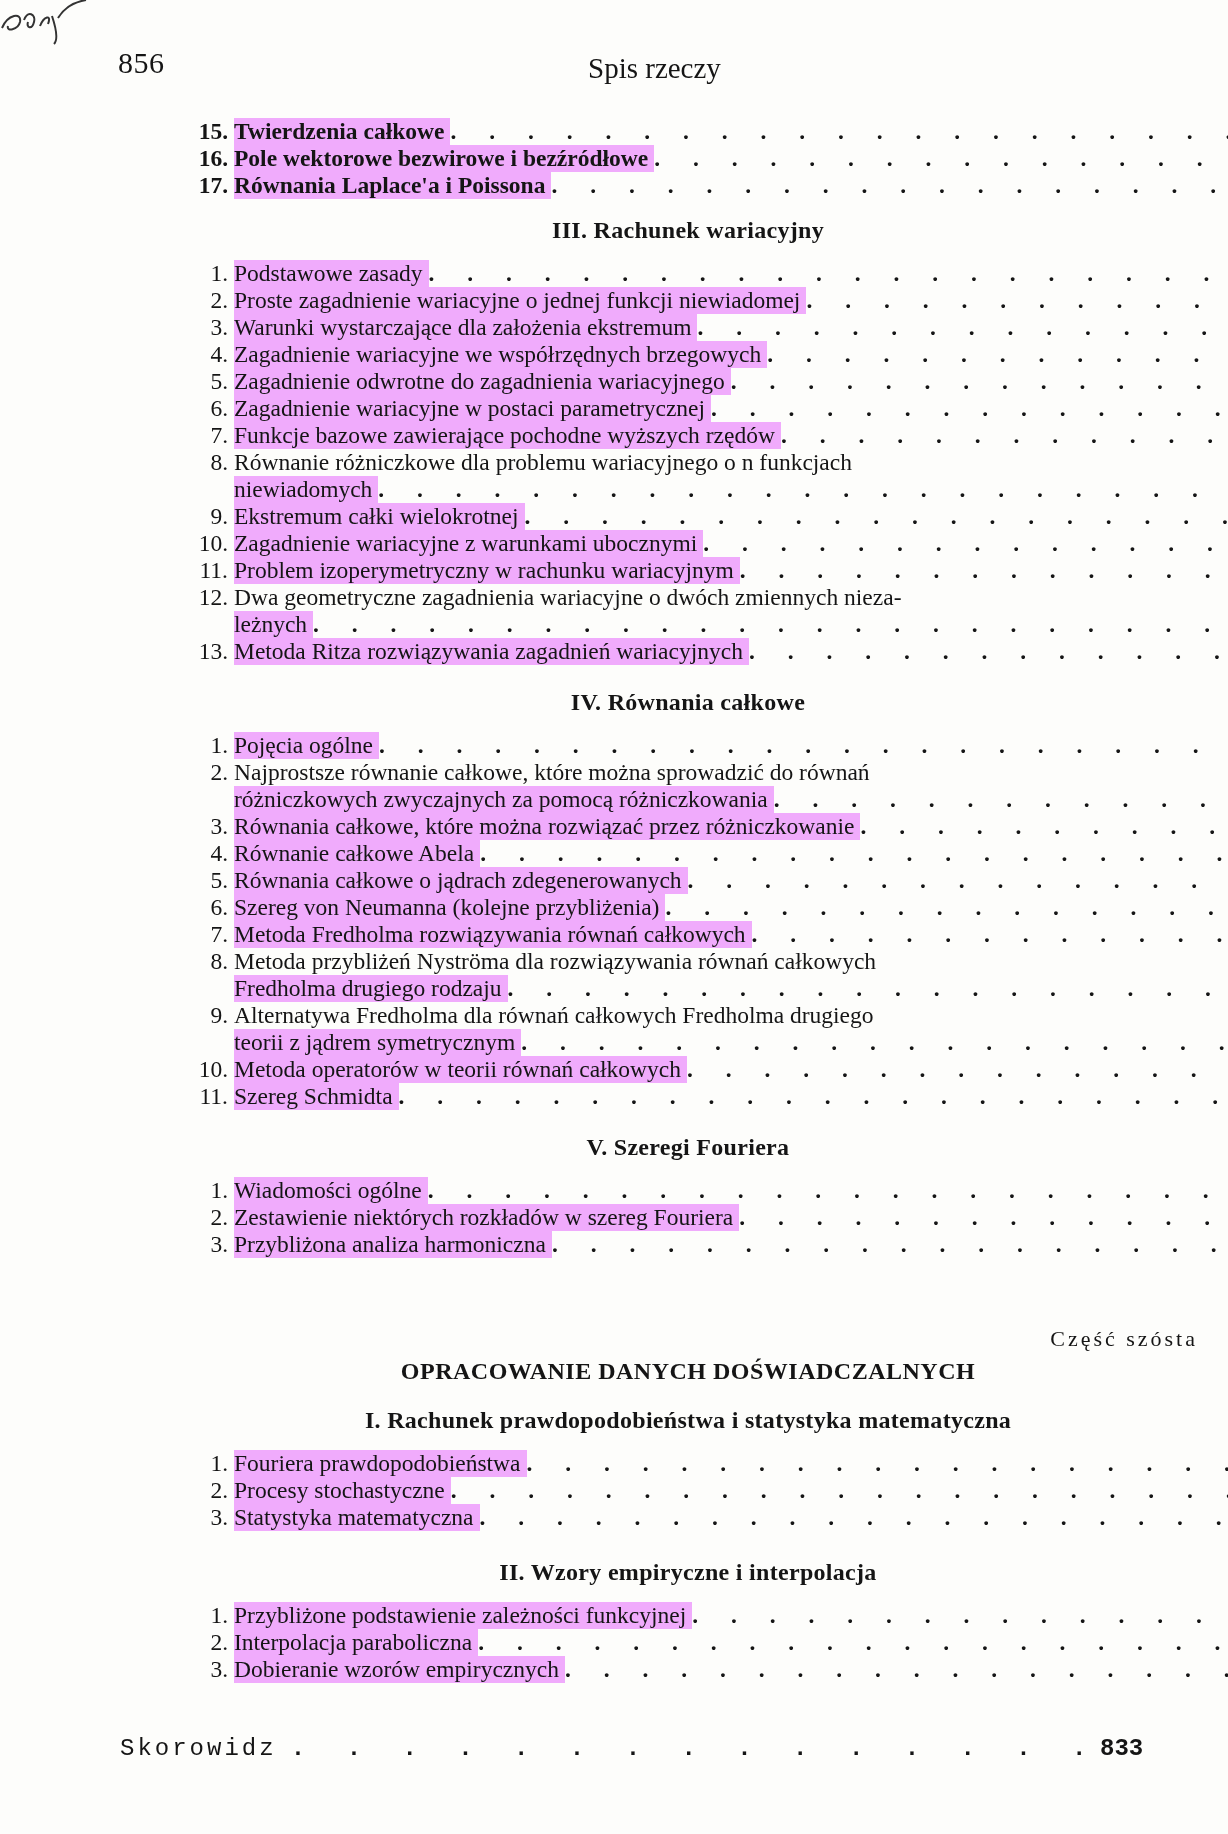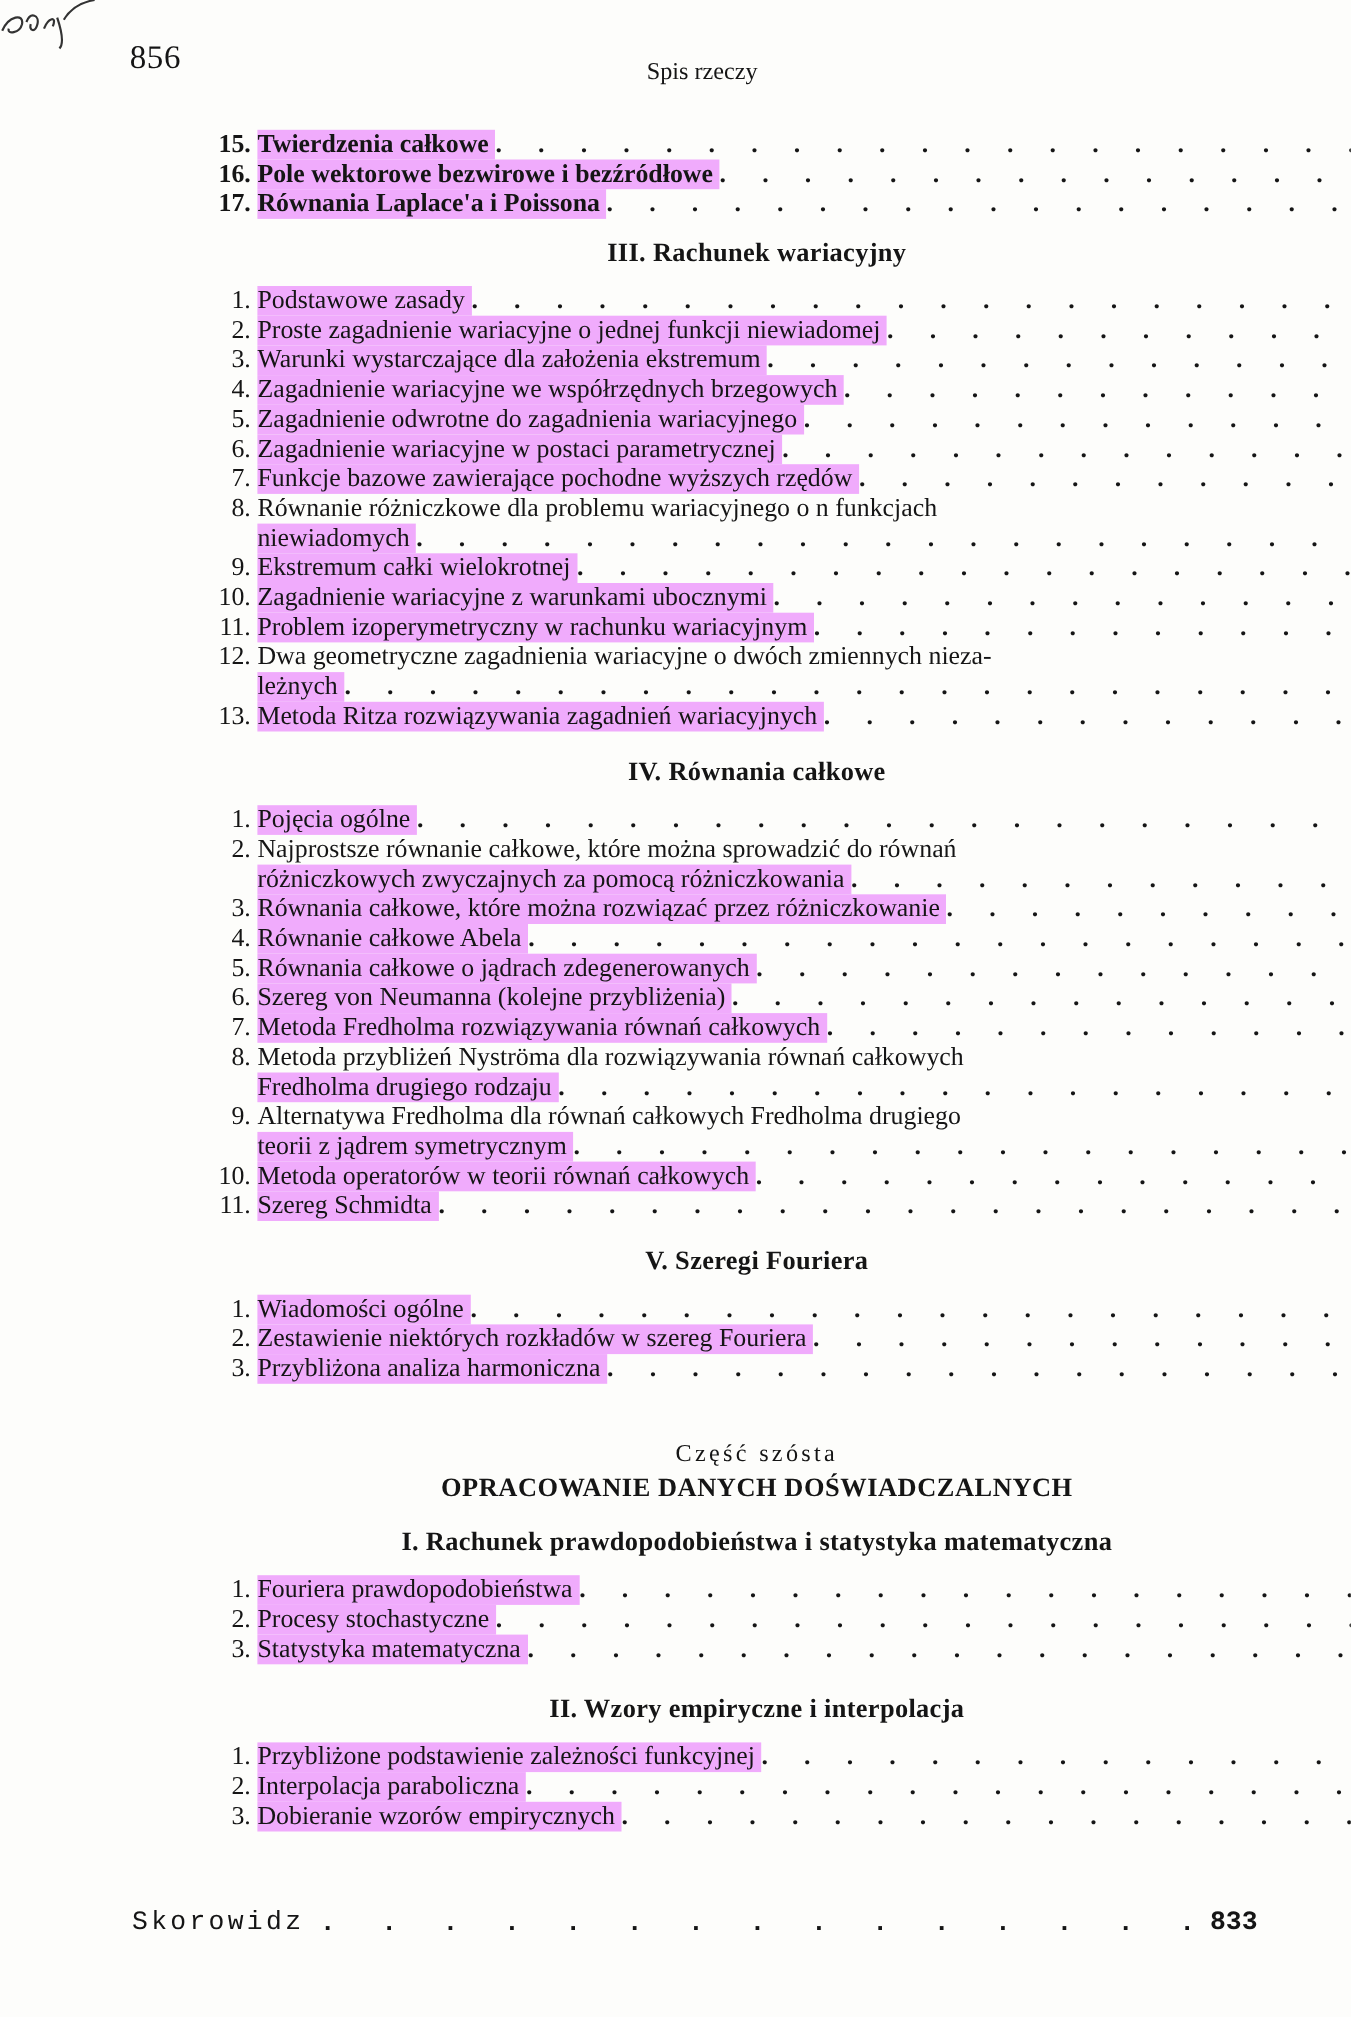--- a/index.html
+++ b/index.html
@@ -1,33 +1,33 @@
 <!DOCTYPE html>
 <html><head>
 <meta charset="utf-8">
 <style>
   html, body { margin:0; padding:0; }
   body {
     width:1228px; height:1834px; background:#fdfdfb; position:relative; overflow:hidden;
     font-family:"Liberation Serif","DejaVu Serif",serif; color:#151515;
   }
   .scribble { position:absolute; left:0; top:0; }
-  .page-num { position:absolute; left:118px; top:36px; font-size:30px; letter-spacing:0.5px; }
-  .running-head { position:absolute; left:588px; top:52px; font-size:22px; }
+  .page-num { position:absolute; left:118px; top:46px; font-size:30px; letter-spacing:0.5px; }
+  .running-head { position:absolute; left:588px; top:52px; font-size:29px; }
   .toc { position:absolute; left:178px; top:118px; width:1020px; }
   .entry { position:relative; font-size:23.5px; line-height:27px; display:flex; }
   .entry .num { width:50px; text-align:right; padding-right:6px; flex:none; }
   .entry .body { flex:1; position:relative; padding-right:110px; }
   .entry .title-line { display:flex; }
   .entry .title-text { white-space:nowrap; background:#f0abfc; padding-right:6px; z-index:1; }
   .entry .dots { flex:1; overflow:hidden; white-space:nowrap; letter-spacing:13.5px; font-weight:bold; text-align:right; direction:rtl; }
   .entry.wrap .first { display:block; white-space:nowrap; }
   .bold .title-text, .bold .num { font-weight:bold; }
   .sec-head { text-align:center; font-weight:bold; font-size:24px; margin:18px 0 16px 0; letter-spacing:0.3px; }
-  .part-label { text-align:center; font-size:22px; letter-spacing:3px; margin-top:50px; }
+  .part-label { text-align:right; font-size:22px; letter-spacing:3px; margin-top:68px; }
   .part-title { text-align:center; font-weight:bold; font-size:24px; margin:6px 0 22px 0; letter-spacing:0.5px; }
   .skor { position:absolute; left:120px; top:1735px; width:1078px; font-size:24px; display:flex;font-family:Liberation Mono, monospace; }
   .skor .lbl { letter-spacing:3px; padding-right:8px; }
   .skor .dots { flex:1; overflow:hidden; white-space:nowrap; letter-spacing:13.5px; font-weight:bold; direction:rtl; text-align:right; }
   .skor .pg { width:90px; font-weight:bold; padding-right:8px; }
 </style>
 </head>
 <body>
 
 <svg class="scribble" width="110" height="48" viewBox="0 0 110 48">

